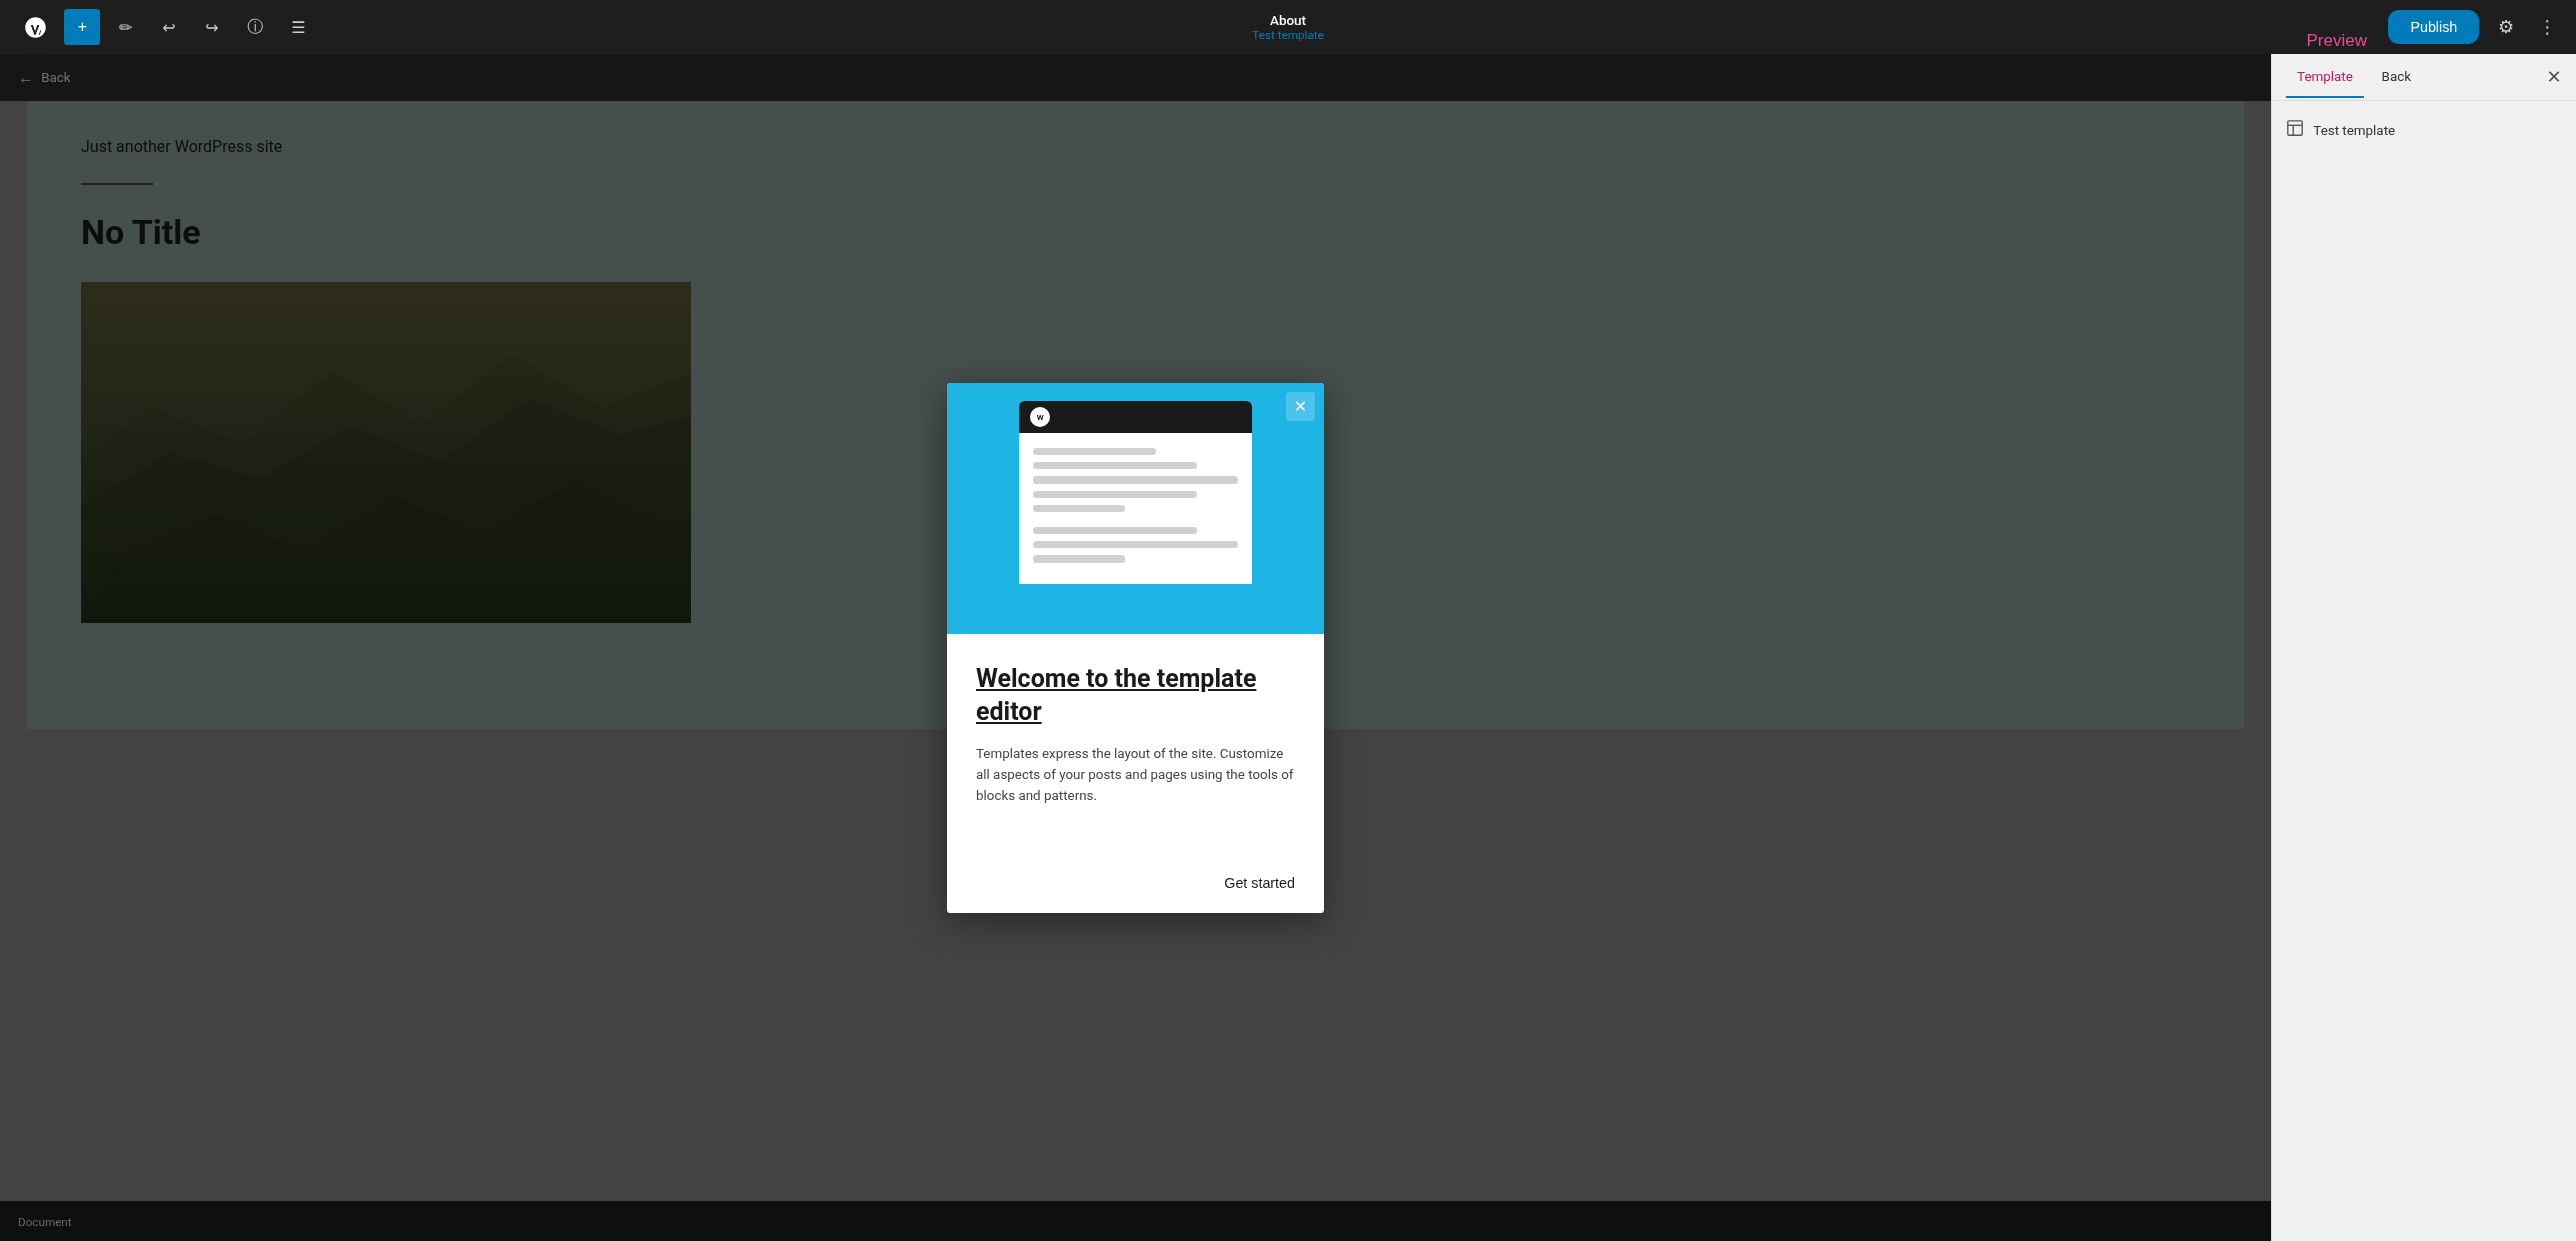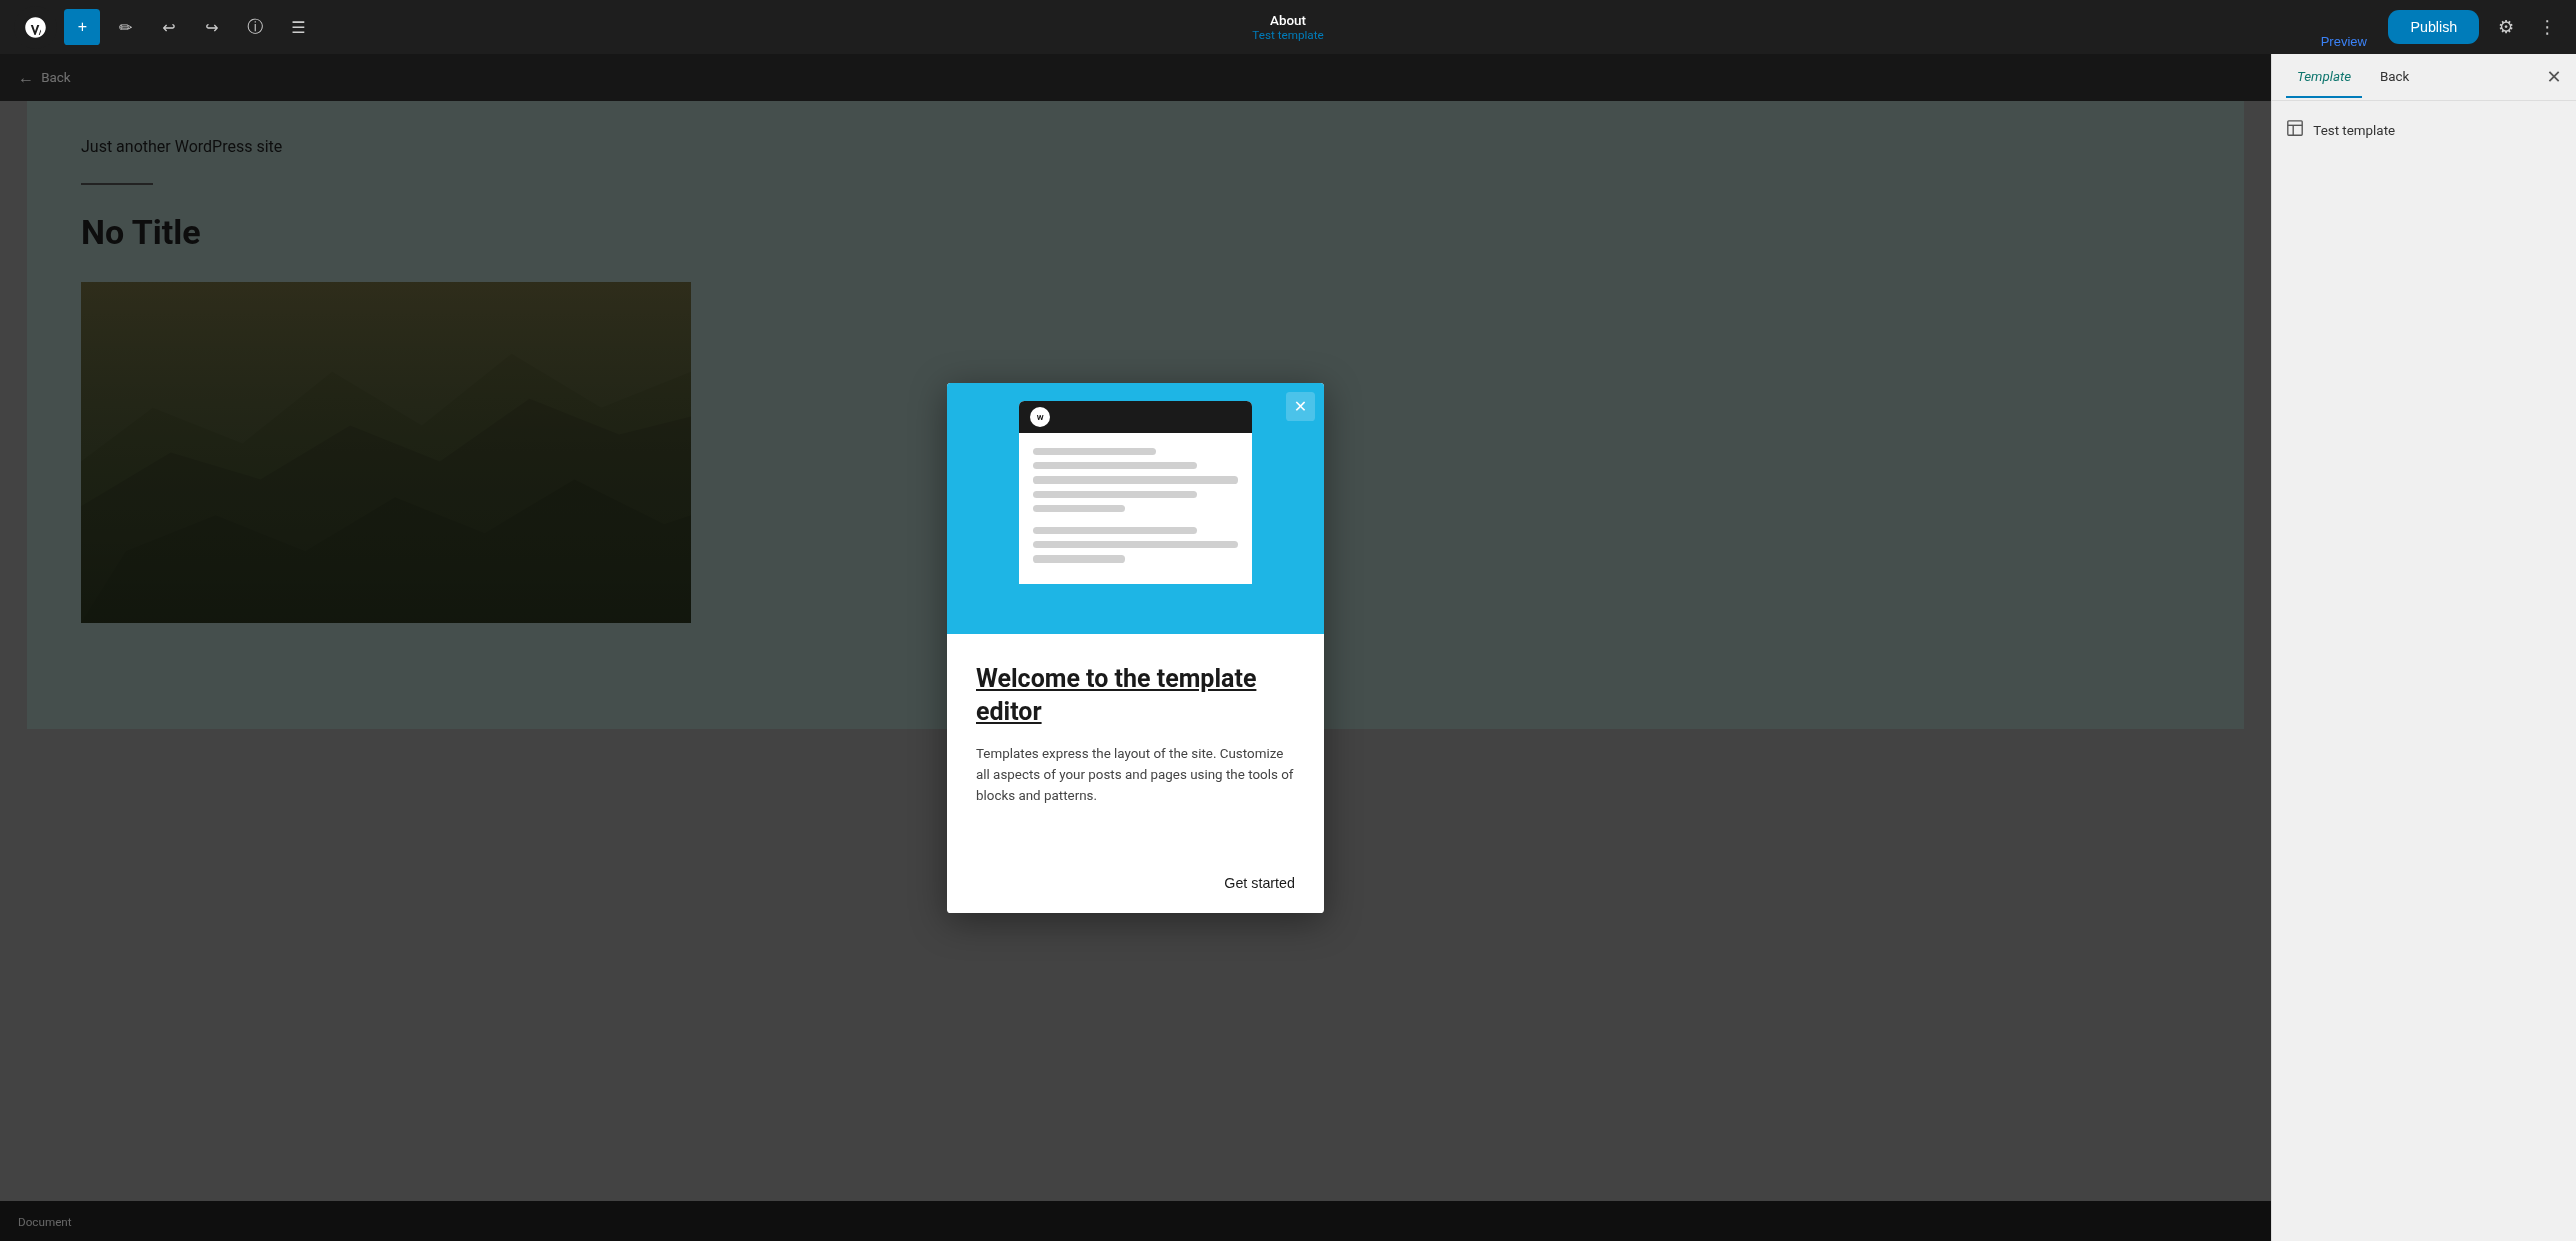--- a/index.html
+++ b/index.html
@@ -57,22 +57,22 @@
     }
     .toolbar-right {
       margin-left: auto;
       display: flex;
       align-items: center;
       gap: 7.2px;
     }
     .preview-btn {
       background: transparent;
       border: none;
-      color: #3b82f6;
-      font-size: 13px;
+      color: #ec4899;
+      font-size: 17px;
       cursor: pointer;
       padding: 7.2px 14.3px;
       border-radius: 3.6px;
       margin-top: 28px;
     }
     .publish-btn {
       background: #007cba;
       border: none;
       color: white;
       font-size: 14.3px;
@@ -211,22 +211,21 @@
     .sidebar-tab {
       padding: 12.6px 10.8px;
       font-size: 13.4px;
       cursor: pointer;
       color: #333;
       border-bottom: 1.8px solid transparent;
       margin-right: 7.2px;
     }
     .sidebar-tab.active {
       border-bottom: 2.7px solid #007cba;
-      color: #0f766e;
-      font-style: italic;
+      color: #be185d;
     }
     .sidebar-close {
       margin-left: auto;
       background: none;
       border: none;
       font-size: 18px;
       cursor: pointer;
       color: #555;
     }
     .sidebar-content {

